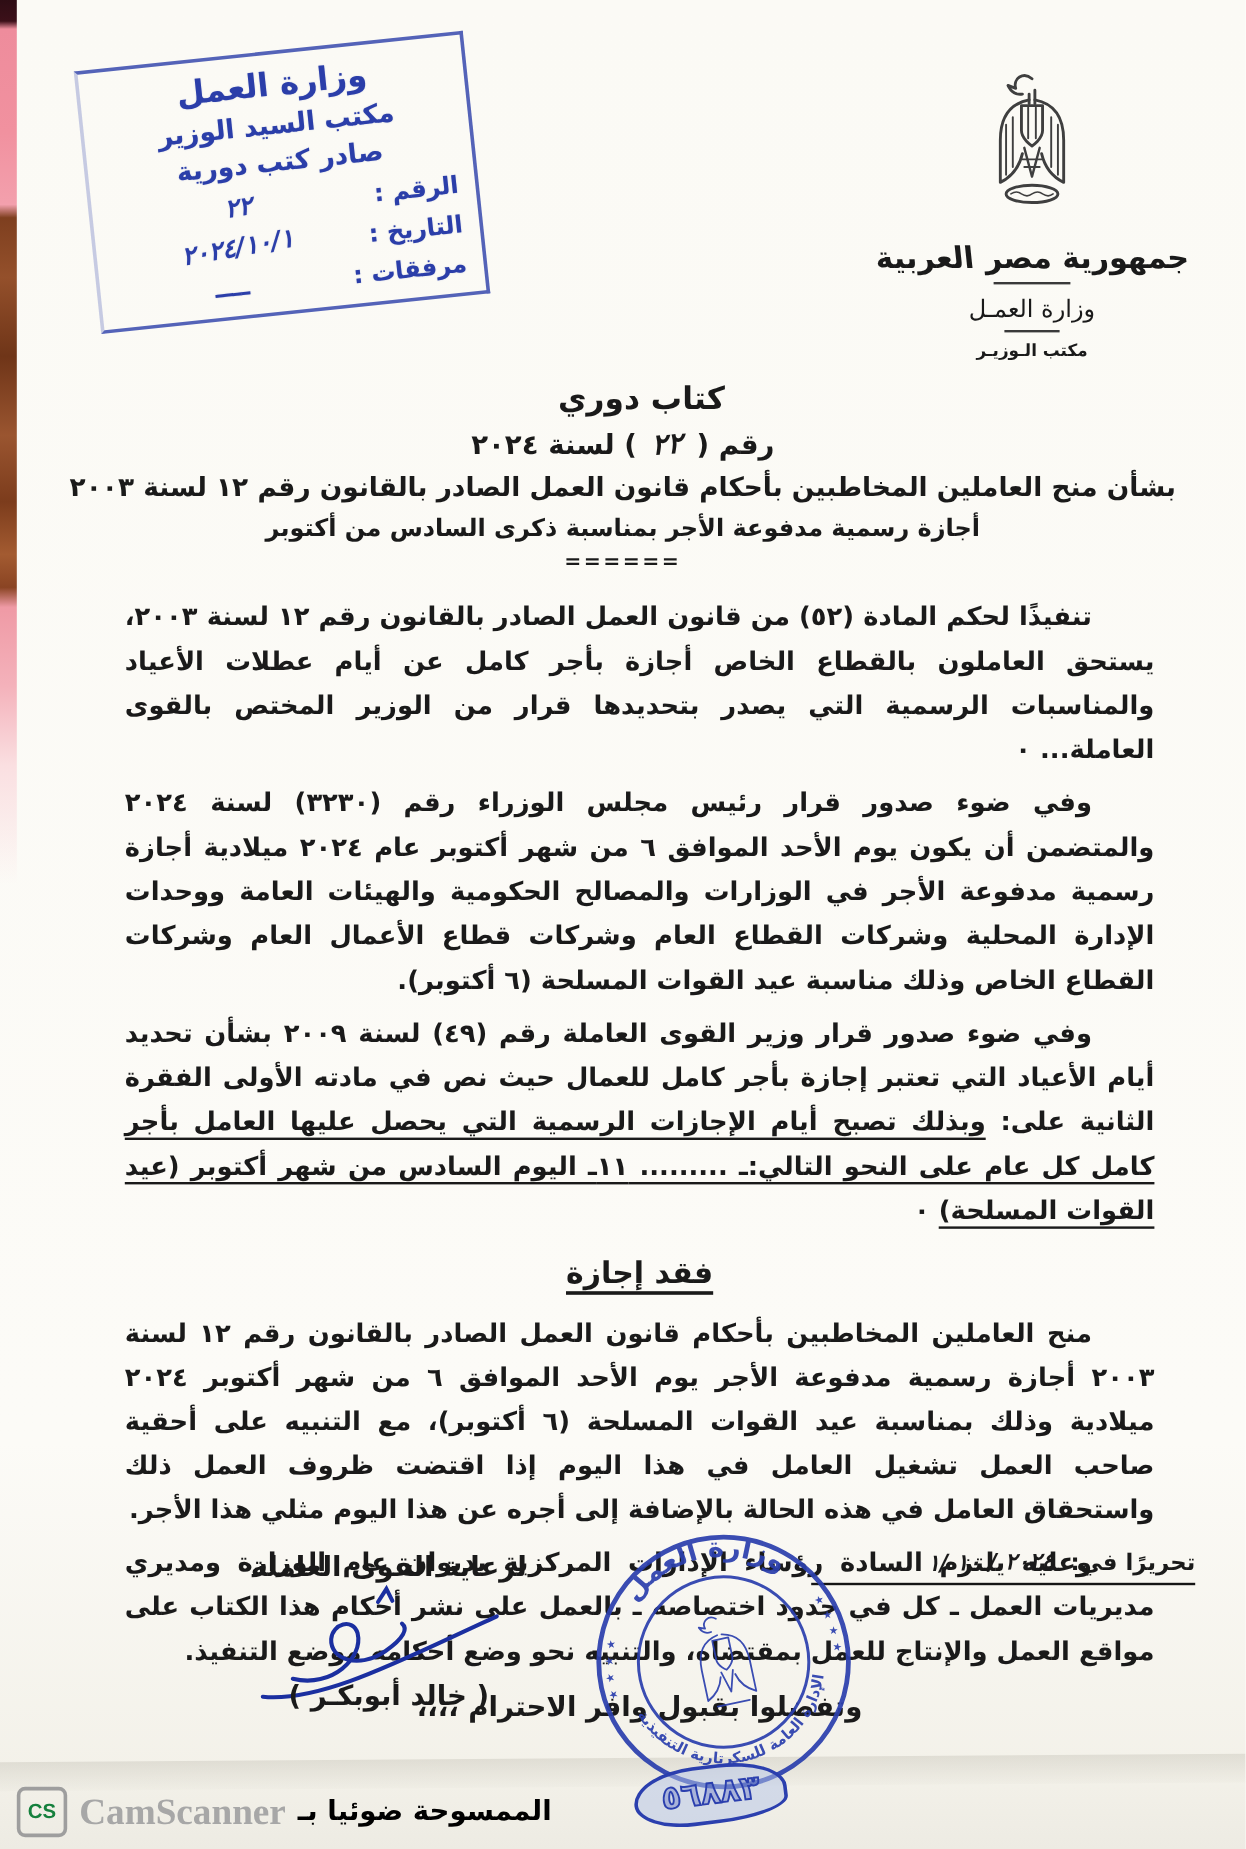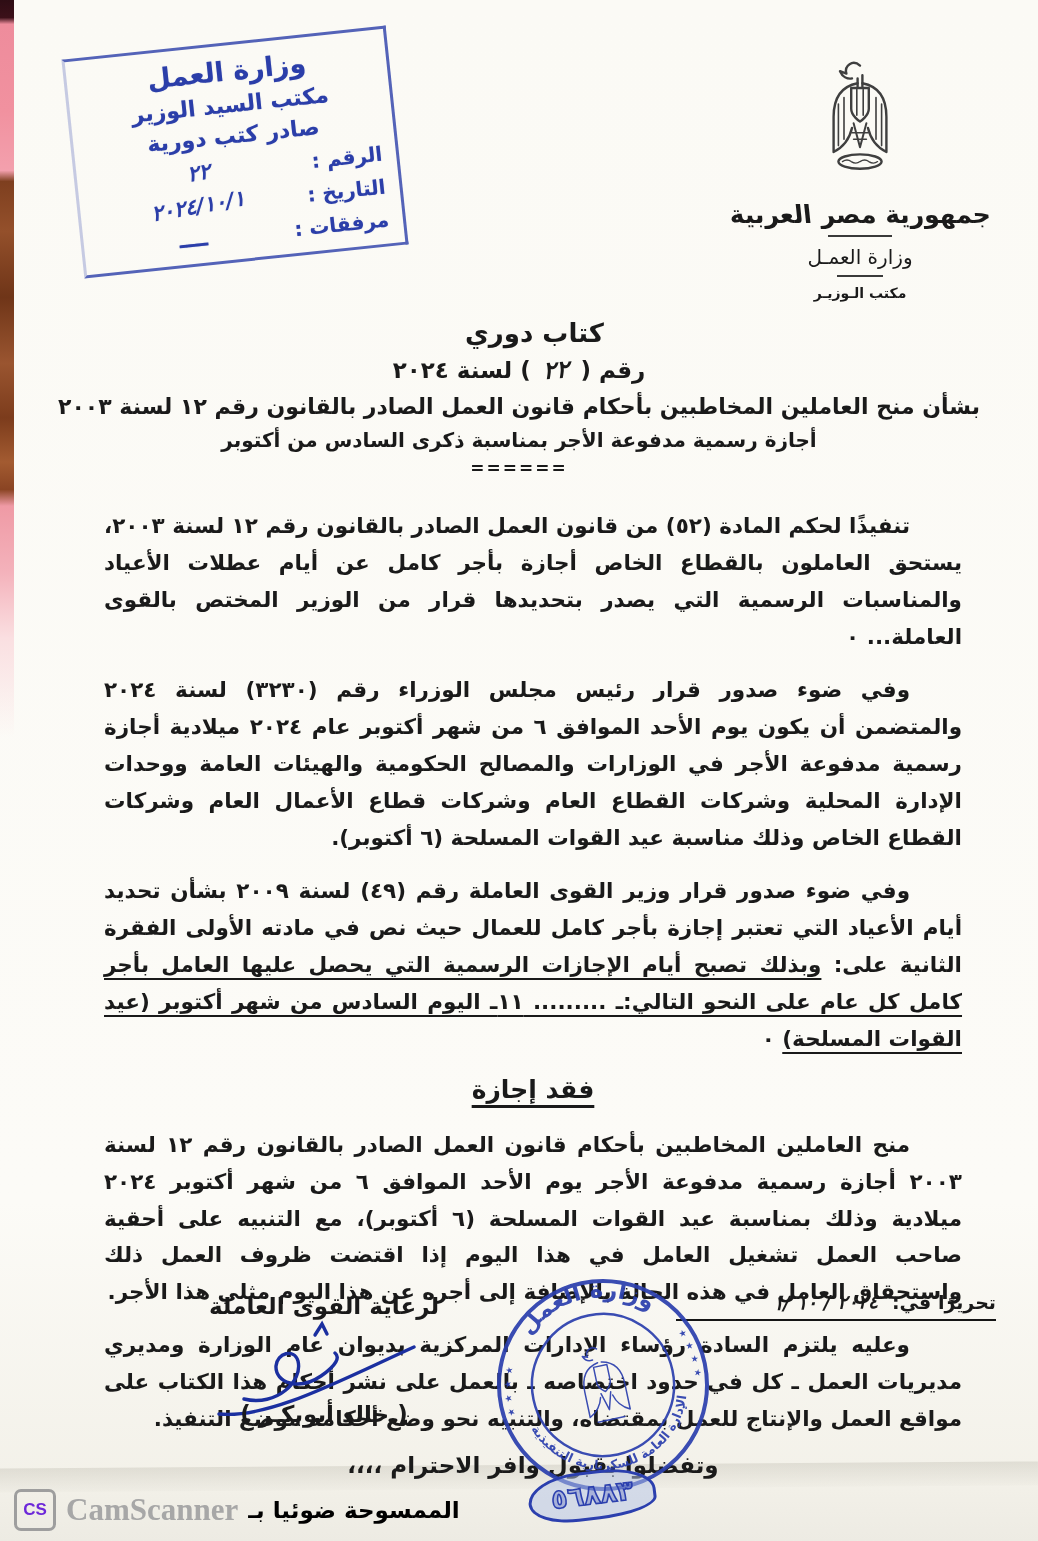--- a/index.html
+++ b/index.html
@@ -50,21 +50,21 @@
   .doc-number{font-size:23px;font-weight:800;margin-top:8px;}
   .doc-number .hand{font-size:24px;padding:0 4px;}
   .subject1{font-size:22px;font-weight:800;margin-top:10px;white-space:nowrap;}
   .subject2{font-size:20px;font-weight:800;margin-top:9px;}
   .separator{font-size:17px;font-weight:800;letter-spacing:2px;margin-top:6px;}
   
   .body-text{
     position:absolute;top:492px;right:76px;left:104px;z-index:3;
     font-size:21.5px;font-weight:700;line-height:1.72;text-align:justify;
   }
-  .body-text p{margin:16px 0 7px;text-indent:52px;}
+  .body-text p{margin:5px 0 7px;text-indent:52px;}
   .underlined{text-decoration:underline;text-decoration-thickness:2px;text-underline-offset:6px;text-decoration-skip-ink:none;}
   .decision-heading{
     text-align:center;font-size:25px;font-weight:800;margin:10px 0 12px;text-indent:0;
     text-decoration:underline;text-decoration-thickness:2.5px;text-underline-offset:7px;text-decoration-skip-ink:none;
   }
   .closing{text-align:center;font-size:23px;font-weight:800;margin-top:8px;}
   
   .footer{position:absolute;top:1283px;left:0;right:0;height:240px;z-index:4;}
   .date-line{
     position:absolute;right:42px;top:8px;min-width:320px;text-align:right;
@@ -79,21 +79,21 @@
   .number-stamp{
     position:absolute;left:528px;top:188px;transform:rotate(-7deg);direction:ltr;
     padding:5px 20px 7px;font-size:27px;font-weight:800;letter-spacing:4px;
     color:#2b3fae;-webkit-text-fill-color:rgba(43,63,174,.25);-webkit-text-stroke:1.6px #2b3fae;
     background:rgba(180,196,231,.5);border:3px solid #2b3fae;
     border-radius:48% 52% 55% 45% / 65% 60% 40% 55%;
   }
   
   .watermark{position:absolute;left:14px;bottom:10px;display:flex;align-items:center;gap:10px;direction:ltr;z-index:6;}
   .cs-icon{
-    width:36px;height:36px;border:3px solid #9e9e9e;border-radius:7px;color:#6d28d9;
+    width:36px;height:36px;border:3px solid #9e9e9e;border-radius:7px;color:#15803d;
     display:flex;align-items:center;justify-content:center;
     font-family:"Liberation Sans",sans-serif;font-size:17px;font-weight:700;
   }
   .wm-brand{font-family:Liberation Serif, serif;font-size:31px;font-weight:700;color:#a7a7a7;}
   .wm-arabic{font-size:23px;font-weight:700;color:#000000;}
 </style>
 </head>
 <body>
 
 <div class="edge-strip"></div>

